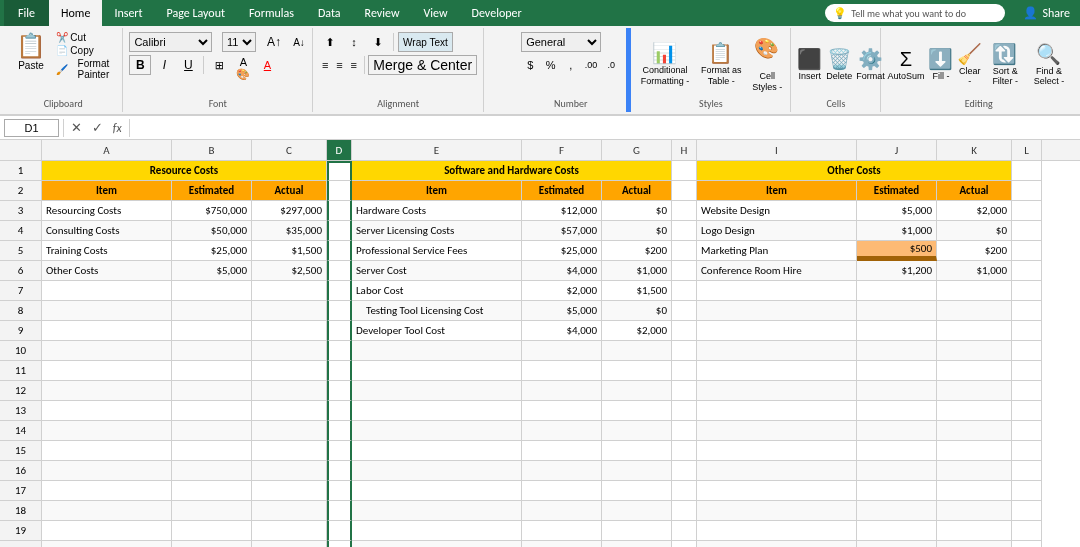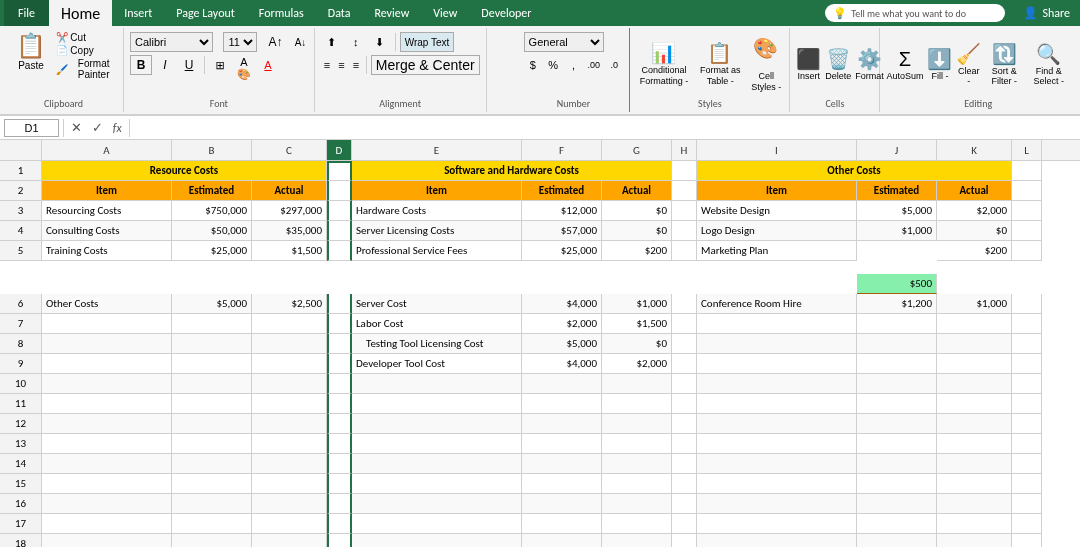--- a/index.html
+++ b/index.html
@@ -5,21 +5,21 @@
     * { box-sizing: border-box; margin: 0; padding: 0; }
     body { font-family: 'Calibri', Arial, sans-serif; font-size: 11px; background: #fff; overflow: hidden; }
   </style>
 </head>
 <body>
 
 <div style="background:#217346; display:flex; height:26px; align-items:center; padding-left:4px;">
   <div style="background:#1a5c38; color:white; padding:0 14px; height:26px; display:flex; align-items:center; font-size:12px; cursor:pointer;">
     <span>File</span>
   </div>
-  <div style="background:#f3f3f3; color:#000; padding:0 12px; height:26px; display:flex; align-items:center; font-size:16px; cursor:pointer;">
+  <div style="background:#f3f3f3; color:#000; padding:0 12px; height:26px; display:flex; align-items:center; font-size:12px; cursor:pointer;">
     <span>Home</span>
   </div>
   <div style="color:white; padding:0 12px; height:26px; display:flex; align-items:center; font-size:12px; cursor:pointer;">
       <span>Insert</span>
     </div>
   <div style="color:white; padding:0 12px; height:26px; display:flex; align-items:center; font-size:12px; cursor:pointer;">
       <span>Page Layout</span>
     </div>
   <div style="color:white; padding:0 12px; height:26px; display:flex; align-items:center; font-size:12px; cursor:pointer;">
       <span>Formulas</span>
@@ -115,21 +115,21 @@
         <button style="width:22px; height:20px; border:1px solid transparent; background:none; cursor:pointer; font-size:11px;">≡</button>
         <div style="width:1px; height:18px; background:#ccc; margin:0 2px;"></div>
         <button style="padding:0 4px; height:20px; border:1px solid #aaa; background:none; cursor:pointer; font-size:14px; white-space:nowrap;">
           <span>Merge &amp; Center</span>
         </button>
       </div>
     </div>
     <div style="font-size:10px; color:#555; text-align:center; position:absolute; bottom:2px; left:0; right:0;">Alignment</div>
   </div>
 
-  <div style="display:flex; flex-direction:column; border-right:1px solid #3b82f6; padding:2px 6px; position:relative; min-width:90px;margin-left:31px;">
+  <div style="display:flex; flex-direction:column; border-right:5px solid #3b82f6; padding:2px 6px; position:relative; min-width:90px;margin-left:31px;">
     <div style="display:flex; flex-direction:column; gap:3px; padding-bottom:16px; padding-top:2px;">
       <select style="height:20px; font-size:11px; border:1px solid #aaa; width:80px;">
         <option>General</option>
       </select>
       <div style="display:flex; gap:2px; align-items:center;">
         <button style="width:22px; height:20px; border:1px solid transparent; background:none; cursor:pointer; font-size:11px;">$</button>
         <button style="width:22px; height:20px; border:1px solid transparent; background:none; cursor:pointer; font-size:11px;">%</button>
         <button style="width:22px; height:20px; border:1px solid transparent; background:none; cursor:pointer; font-size:11px;">,</button>
         <button style="width:22px; height:20px; border:1px solid transparent; background:none; cursor:pointer; font-size:9px;">.00</button>
         <button style="width:22px; height:20px; border:1px solid transparent; background:none; cursor:pointer; font-size:9px;">.0</button>
@@ -295,21 +295,21 @@
     <div style="width:42px;min-width:42px;height:20px;border-right:1px solid #d0d0d0;border-bottom:1px solid #d0d0d0;background:#f3f3f3;display:flex;align-items:center;justify-content:center;font-size:11px;">5</div>
     <div style="width:130px;min-width:130px;height:20px;border-right:1px solid #d0d0d0;border-bottom:1px solid #d0d0d0;background:#fff;display:flex;align-items:center;padding:0 4px;font-size:11px;">Training Costs</div>
     <div style="width:80px;min-width:80px;height:20px;border-right:1px solid #d0d0d0;border-bottom:1px solid #d0d0d0;background:#fff;display:flex;align-items:center;justify-content:flex-end;padding:0 4px;font-size:11px;">$25,000</div>
     <div style="width:75px;min-width:75px;height:20px;border-right:1px solid #d0d0d0;border-bottom:1px solid #d0d0d0;background:#fff;display:flex;align-items:center;justify-content:flex-end;padding:0 4px;font-size:11px;">$1,500</div>
     <div style="width:25px;min-width:25px;height:20px;border-right:2px solid #217346;border-bottom:1px solid #d0d0d0;border-left:2px solid #217346;background:#fff;font-size:11px;"></div>
     <div style="width:170px;min-width:170px;height:20px;border-right:1px solid #d0d0d0;border-bottom:1px solid #d0d0d0;background:#fff;display:flex;align-items:center;padding:0 4px;font-size:11px;">Professional Service Fees</div>
     <div style="width:80px;min-width:80px;height:20px;border-right:1px solid #d0d0d0;border-bottom:1px solid #d0d0d0;background:#fff;display:flex;align-items:center;justify-content:flex-end;padding:0 4px;font-size:11px;">$25,000</div>
     <div style="width:70px;min-width:70px;height:20px;border-right:1px solid #d0d0d0;border-bottom:1px solid #d0d0d0;background:#fff;display:flex;align-items:center;justify-content:flex-end;padding:0 4px;font-size:11px;">$200</div>
     <div style="width:25px;min-width:25px;height:20px;border-right:1px solid #d0d0d0;border-bottom:1px solid #d0d0d0;background:#fff;font-size:11px;"></div>
     <div style="width:160px;min-width:160px;height:20px;border-right:1px solid #d0d0d0;border-bottom:1px solid #d0d0d0;background:#fff;display:flex;align-items:center;padding:0 4px;font-size:11px;">Marketing Plan</div>
-    <div style="width:80px;min-width:80px;height:20px;border-right:1px solid #d0d0d0;border-bottom:1px solid #a16207;background:#86efac;display:flex;align-items:center;justify-content:flex-end;padding:0 4px;font-size:11px;margin-top:33px;">$500</div>
+    <div style="width:80px;min-width:80px;height:20px;border-right:1px solid #d0d0d0;border-bottom:5px solid #a16207;background:#fdba74;display:flex;align-items:center;justify-content:flex-end;padding:0 4px;font-size:11px;">$500</div>
     <div style="width:75px;min-width:75px;height:20px;border-right:1px solid #d0d0d0;border-bottom:1px solid #d0d0d0;background:#fff;display:flex;align-items:center;justify-content:flex-end;padding:0 4px;font-size:11px;">$200</div>
     <div style="width:30px;min-width:30px;height:20px;border-right:1px solid #d0d0d0;border-bottom:1px solid #d0d0d0;background:#fff;font-size:11px;"></div>
   </div>
       <div style="display: flex;">
     <div style="width:42px;min-width:42px;height:20px;border-right:1px solid #d0d0d0;border-bottom:1px solid #d0d0d0;background:#f3f3f3;display:flex;align-items:center;justify-content:center;font-size:11px;">6</div>
     <div style="width:130px;min-width:130px;height:20px;border-right:1px solid #d0d0d0;border-bottom:1px solid #d0d0d0;background:#f9f9f9;display:flex;align-items:center;padding:0 4px;font-size:11px;">Other Costs</div>
     <div style="width:80px;min-width:80px;height:20px;border-right:1px solid #d0d0d0;border-bottom:1px solid #d0d0d0;background:#f9f9f9;display:flex;align-items:center;justify-content:flex-end;padding:0 4px;font-size:11px;">$5,000</div>
     <div style="width:75px;min-width:75px;height:20px;border-right:1px solid #d0d0d0;border-bottom:1px solid #d0d0d0;background:#f9f9f9;display:flex;align-items:center;justify-content:flex-end;padding:0 4px;font-size:11px;">$2,500</div>
     <div style="width:25px;min-width:25px;height:20px;border-right:2px solid #217346;border-bottom:1px solid #d0d0d0;border-left:2px solid #217346;background:#fff;font-size:11px;"></div>
     <div style="width:170px;min-width:170px;height:20px;border-right:1px solid #d0d0d0;border-bottom:1px solid #d0d0d0;background:#f9f9f9;display:flex;align-items:center;padding:0 4px;font-size:11px;">Server Cost</div>

